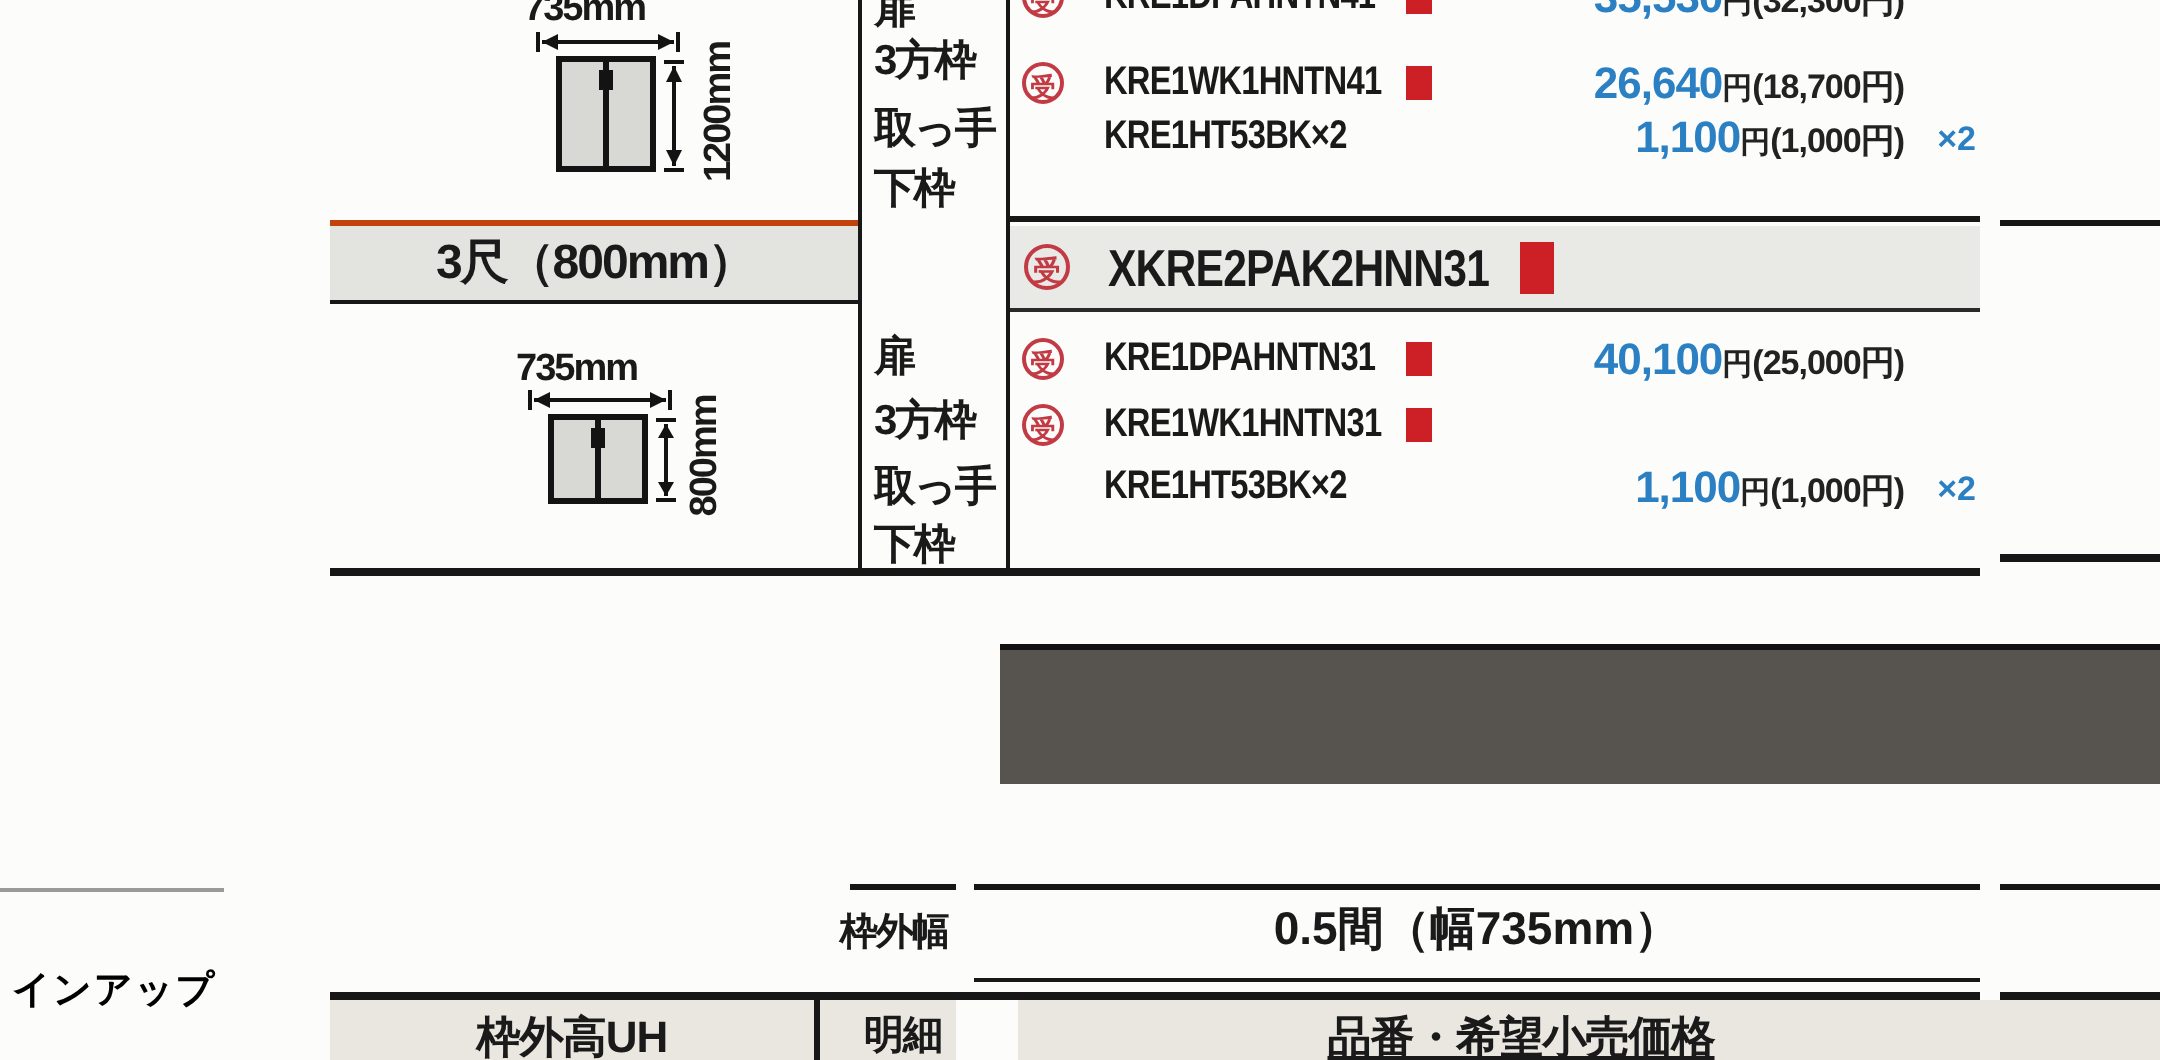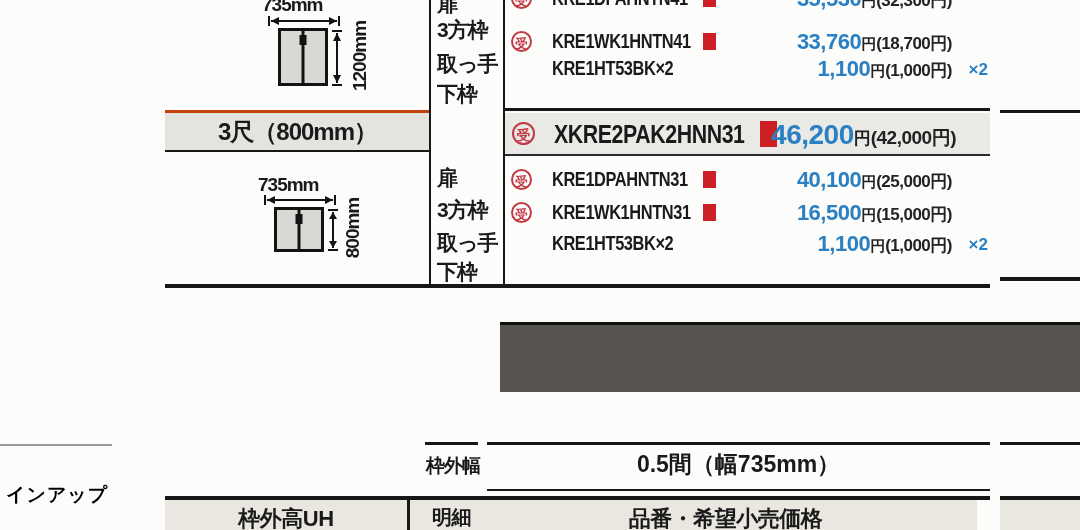--- a/index.html
+++ b/index.html
@@ -68,21 +68,21 @@
   .darkbar{
     position:absolute;left:500px;top:322px;width:580px;height:70px;
     background:#57534f;border-top:3px solid #111;box-sizing:border-box;
   }
   .caption{
     position:absolute;right:6px;top:398px;font-size:26px;font-weight:bold;
     letter-spacing:0px;white-space:nowrap;
   }
 
   
-  .spec-label{position:absolute;left:414px;top:453px;width:66px;text-align:right;font-size:19px;font-weight:600;letter-spacing:-1px;}
+  .spec-label{position:absolute;left:414px;top:453px;width:66px;text-align:center;font-size:19px;font-weight:600;letter-spacing:-1px;}
   .spec-value{position:absolute;left:487px;top:449px;width:503px;text-align:center;font-size:23px;font-weight:700;letter-spacing:0;}
   .hdrcell{position:absolute;background:#e9e7e0;box-sizing:border-box;}
   .hdrtext{font-size:22px;font-weight:bold;text-align:center;letter-spacing:-.5px;}
   .lineup{position:absolute;left:6px;top:482px;font-size:19px;font-weight:600;color:#000000;letter-spacing:1px;}
   svg{display:block;}
 </style>
 </head>
 <body>
 
 <div class="canvas">
@@ -120,38 +120,37 @@
   <div class="prow" style="top:-14px;">
     <span class="stamp">受</span>
     <span class="part">KRE1DPAHNTN41</span>
     <span class="rsq" style="left:198px;"></span>
     <span class="price"><span class="pnum">35,530</span><span class="punit">円</span><span class="pparen">(32,300円)</span></span>
   </div>
   <div class="prow" style="top:29px;">
     <span class="stamp">受</span>
     <span class="part">KRE1WK1HNTN41</span>
     <span class="rsq" style="left:198px;"></span>
-    <span class="price"><span class="pnum">33,760</span><span class="punit">円</span><span class="pparen">(18,700円)</span></span>
+    <span class="price"><span class="pnum">26,640</span><span class="punit">円</span><span class="pparen">(18,700円)</span></span>
   </div>
   <div class="prow" style="top:56px;">
     <span class="part">KRE1HT53BK×2</span>
     <span class="price"><span class="pnum">1,100</span><span class="punit">円</span><span class="pparen">(1,000円)</span></span>
     <span class="mult">×2</span>
   </div>
 
   <div class="hline" style="left:505px;top:108px;width:485px;height:3px;"></div>
   <div class="hline" style="left:1000px;top:110px;width:80px;height:3px;"></div>
 
   <div class="band">3尺（800mm）</div>
 
   <div class="featured">
     <span class="stamp">受</span>
     <span class="part">XKRE2PAK2HNN31</span>
     <span class="rsq" style="left:255px;"></span>
-    <span class="price"><span class="pnum">46,200</span><span class="punit">円</span><span class="pparen">(42,000円)</span></span>
   </div>
 
   <div class="dimlabel" style="left:258px;top:174px;">735mm</div>
   <div class="abs" style="left:264px;top:194px;">
     <svg width="72" height="12" viewBox="0 0 72 12">
       <line x1="1" y1="1" x2="1" y2="11" stroke="#131313" stroke-width="2"></line>
       <line x1="71" y1="1" x2="71" y2="11" stroke="#131313" stroke-width="2"></line>
       <line x1="3" y1="6" x2="69" y2="6" stroke="#131313" stroke-width="2"></line>
       <polygon points="3,6 11,2 11,10" fill="#131313"></polygon>
       <polygon points="69,6 61,2 61,10" fill="#131313"></polygon>
@@ -180,21 +179,20 @@
   <div class="prow" style="top:167px;">
     <span class="stamp">受</span>
     <span class="part">KRE1DPAHNTN31</span>
     <span class="rsq" style="left:198px;"></span>
     <span class="price"><span class="pnum">40,100</span><span class="punit">円</span><span class="pparen">(25,000円)</span></span>
   </div>
   <div class="prow" style="top:200px;">
     <span class="stamp">受</span>
     <span class="part">KRE1WK1HNTN31</span>
     <span class="rsq" style="left:198px;"></span>
-    <span class="price"><span class="pnum">16,500</span><span class="punit">円</span><span class="pparen">(15,000円)</span></span>
   </div>
   <div class="prow" style="top:231px;">
     <span class="part">KRE1HT53BK×2</span>
     <span class="price"><span class="pnum">1,100</span><span class="punit">円</span><span class="pparen">(1,000円)</span></span>
     <span class="mult">×2</span>
   </div>
 
   <div class="vline" style="left:429px;top:0;width:2px;height:287px;"></div>
   <div class="vline" style="left:503px;top:0;width:2px;height:287px;"></div>
 
@@ -215,21 +213,21 @@
   <div class="hline" style="left:165px;top:496px;width:825px;height:4px;"></div>
   <div class="hline" style="left:1000px;top:496px;width:80px;height:4px;"></div>
 
   <div class="hdrcell" style="left:165px;top:500px;width:242px;height:30px;">
     <div class="hdrtext" style="margin-top:4px;">枠外高UH</div>
   </div>
   <div class="vline" style="left:407px;top:496px;width:3px;height:34px;"></div>
   <div class="hdrcell" style="left:410px;top:500px;width:68px;height:30px;">
     <div class="hdrtext" style="margin-top:4px;font-size:20px;margin-left:15px;">明細</div>
   </div>
-  <div class="hdrcell" style="left:474px;top:500px;width:503px;height:30px;">
+  <div class="hdrcell" style="left:509px;top:500px;width:503px;height:30px;text-decoration:underline;">
     <div class="hdrtext" style="margin-top:4px;">品番・希望小売価格</div>
   </div>
   <div class="hdrcell" style="left:1000px;top:500px;width:80px;height:30px;"></div>
 
   <div class="hline" style="left:0;top:444px;width:112px;height:2px;background:#9a9a98;"></div>
   <div class="lineup">インアップ</div>
 
 </div>
 
 </body></html>

